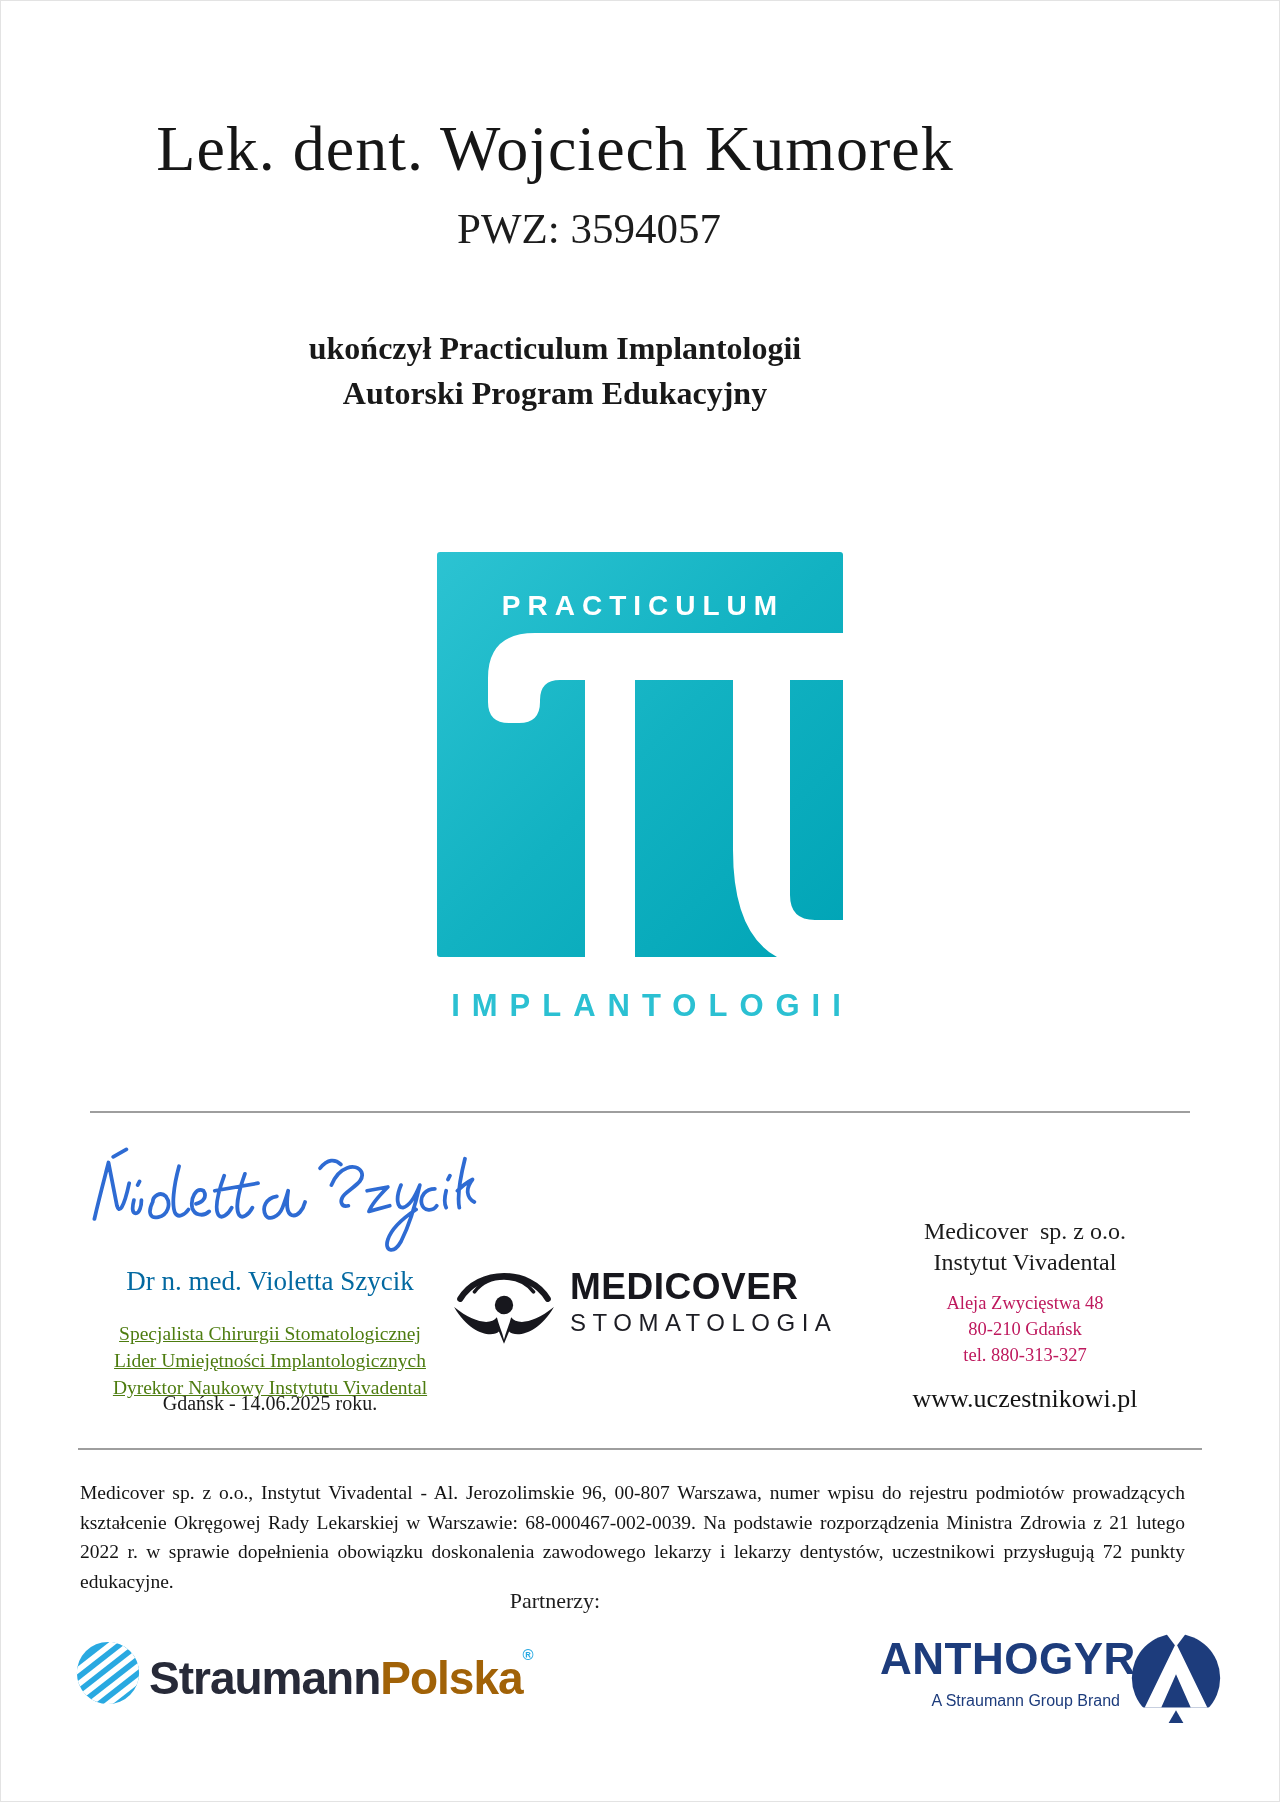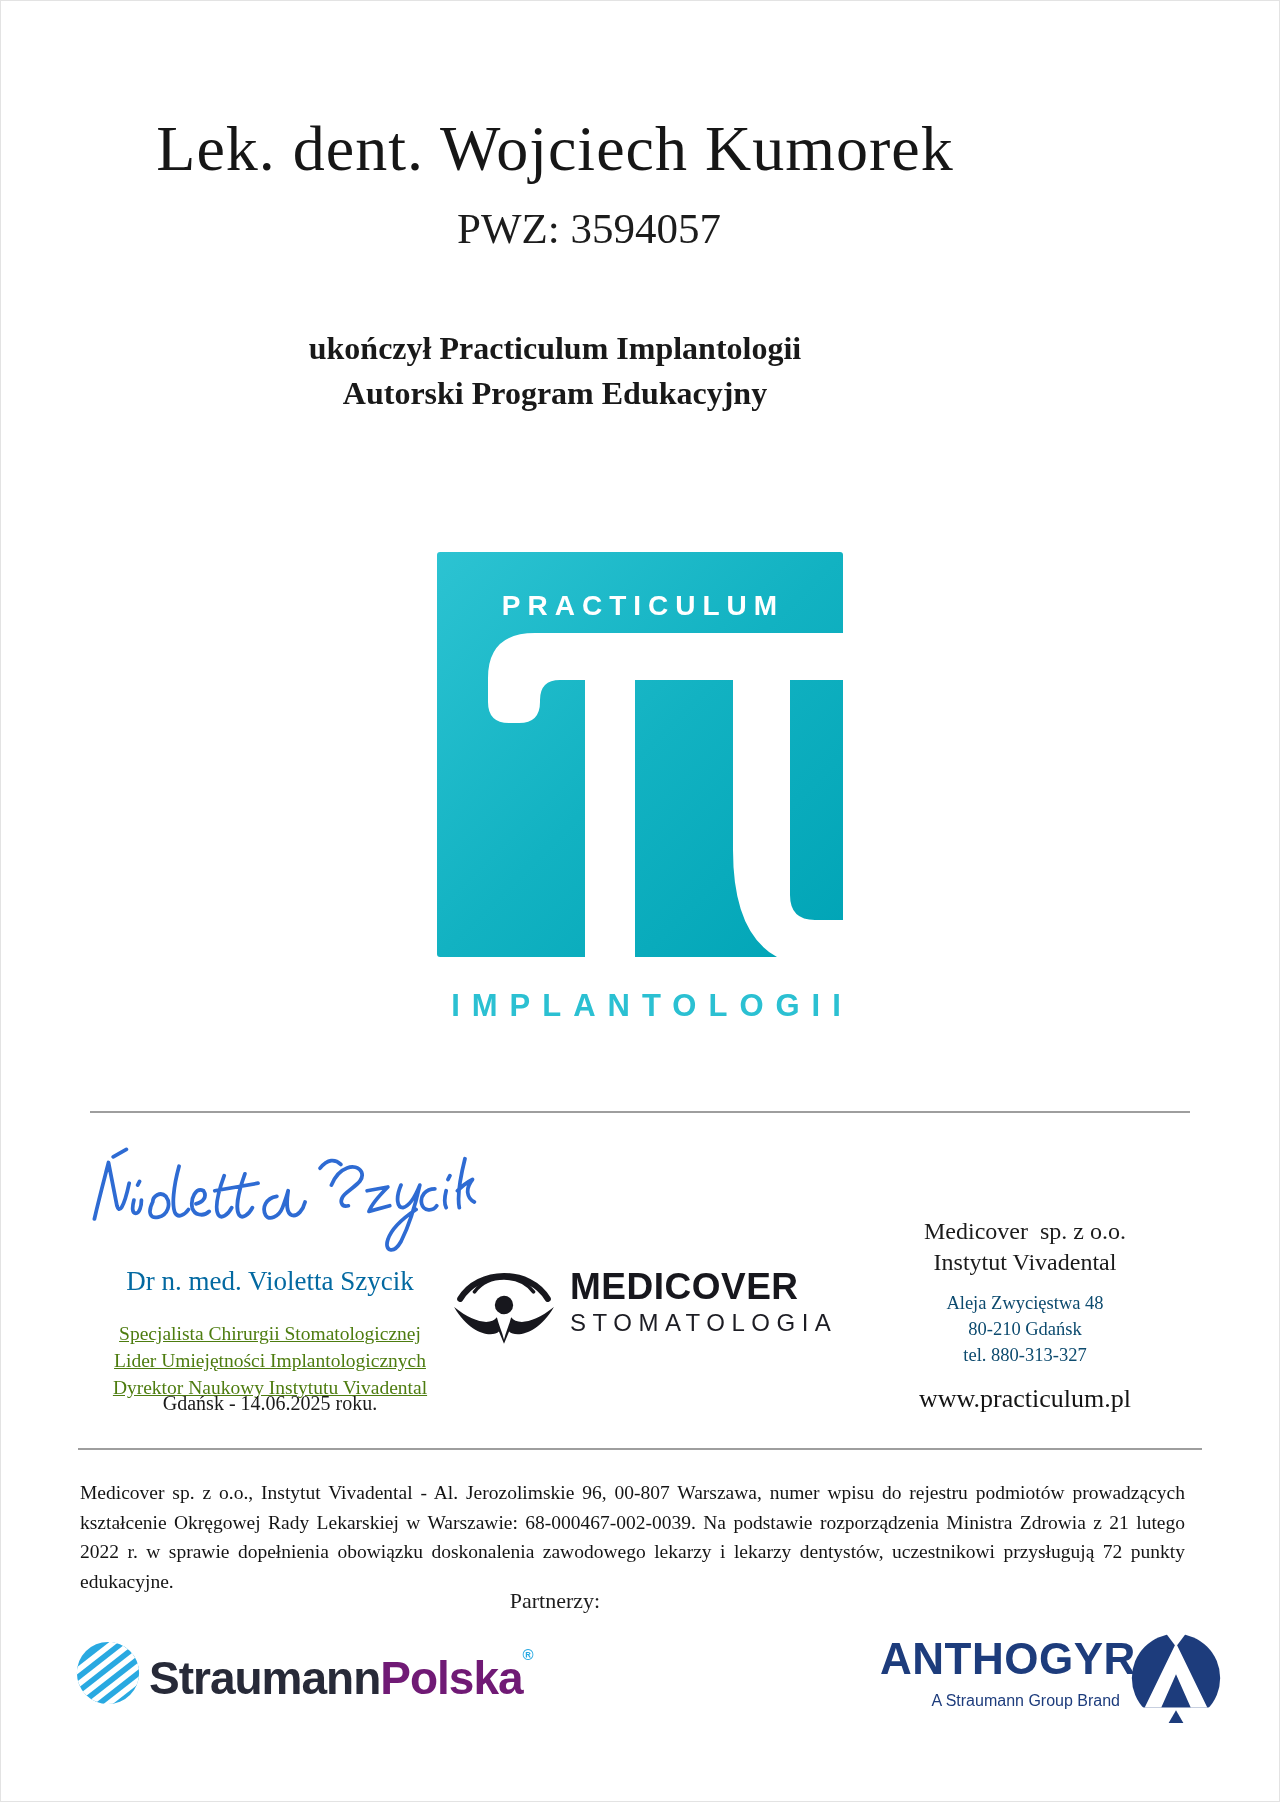--- a/index.html
+++ b/index.html
@@ -32,37 +32,37 @@
   .signer-date{left:55px;top:1392px;width:430px;text-align:center;font-size:20px;color:#1b1b1b;}
 
   .medicover{left:448px;top:1258px;width:360px;height:100px;}
   .med-icon{position:absolute;left:0;top:0;}
   .med-text{position:absolute;left:122px;top:10px;font-family:"Liberation Sans",sans-serif;}
   .med-name{font-size:37px;font-weight:bold;color:#17171d;letter-spacing:.5px;line-height:38px;}
   .med-sub{font-size:24px;letter-spacing:6.5px;color:#1d1d24;margin-top:3px;}
 
   .org{left:860px;top:1216px;width:330px;text-align:center;}
   .org-l1{font-size:24px;white-space:pre-wrap;line-height:31px;color:#1b1b1b;}
-  .org-addr{font-size:18.5px;line-height:26px;margin-top:12px;color:#0c4a6e;}
+  .org-addr{font-size:18.5px;line-height:26px;margin-top:12px;color:#be185d;}
   .org-web{font-size:26px;margin-top:16px;color:#141414;}
 
   .legal{
     left:80px;top:1478px;width:1105px;font-size:19.5px;line-height:29.5px;
     text-align:justify;text-align-last:justify;color:#141414;
   }
   .partners-label{top:1588px;left:0;width:1110px;text-align:center;font-size:22px;color:#1d1d1d;}
 
   .implanty{left:75px;top:1638px;width:420px;height:80px;}
   .imp-icon{position:absolute;left:0;top:2px;}
   .imp-text{
     position:absolute;left:74px;top:8px;
     font-family:"Liberation Sans",sans-serif;font-weight:bold;font-size:46px;letter-spacing:-1px;
   }
   .imp-dark{color:#272a38;}
-  .imp-blue{color:#701a75;}
+  .imp-blue{color:#a16207;}
   .imp-reg{font-size:15px;vertical-align:34px;letter-spacing:0;color:#29a9e1;}
 
   .anthogyr{left:880px;top:1630px;width:345px;height:100px;}
   .ant-text{
     position:absolute;left:0;top:4px;width:240px;text-align:center;
     font-family:"Liberation Sans",sans-serif;font-weight:bold;font-size:44px;
     color:#1d3c7c;letter-spacing:.5px;
   }
   .ant-sub{
     position:absolute;left:0;top:62px;width:240px;text-align:right;
@@ -146,21 +146,21 @@
   </div>
 
   <div class="abs org">
     <div class="org-l1">Medicover  sp. z o.o.</div>
     <div class="org-l1">Instytut Vivadental</div>
     <div class="org-addr">
       <div>Aleja Zwycięstwa 48</div>
       <div>80-210 Gdańsk</div>
       <div>tel. 880-313-327</div>
     </div>
-    <div class="org-web">www.practiculum.pl</div>
+    <div class="org-web">www.uczestnikowi.pl</div>
   </div>
 
   <div class="abs rule rule2"></div>
 
   <div class="abs legal">Medicover sp. z o.o., Instytut Vivadental - Al. Jerozolimskie 96, 00-807 Warszawa, numer wpisu do rejestru podmiotów prowadzących kształcenie Okręgowej Rady Lekarskiej w Warszawie: 68-000467-002-0039. Na podstawie rozporządzenia Ministra Zdrowia z 21 lutego 2022 r. w sprawie dopełnienia obowiązku doskonalenia zawodowego lekarzy i lekarzy dentystów, uczestnikowi przysługują 72 punkty edukacyjne.</div>
 
   <div class="abs partners-label">Partnerzy:</div>
 
   <div class="abs implanty">
     <svg class="imp-icon" width="66" height="66" viewBox="0 0 70 70">

